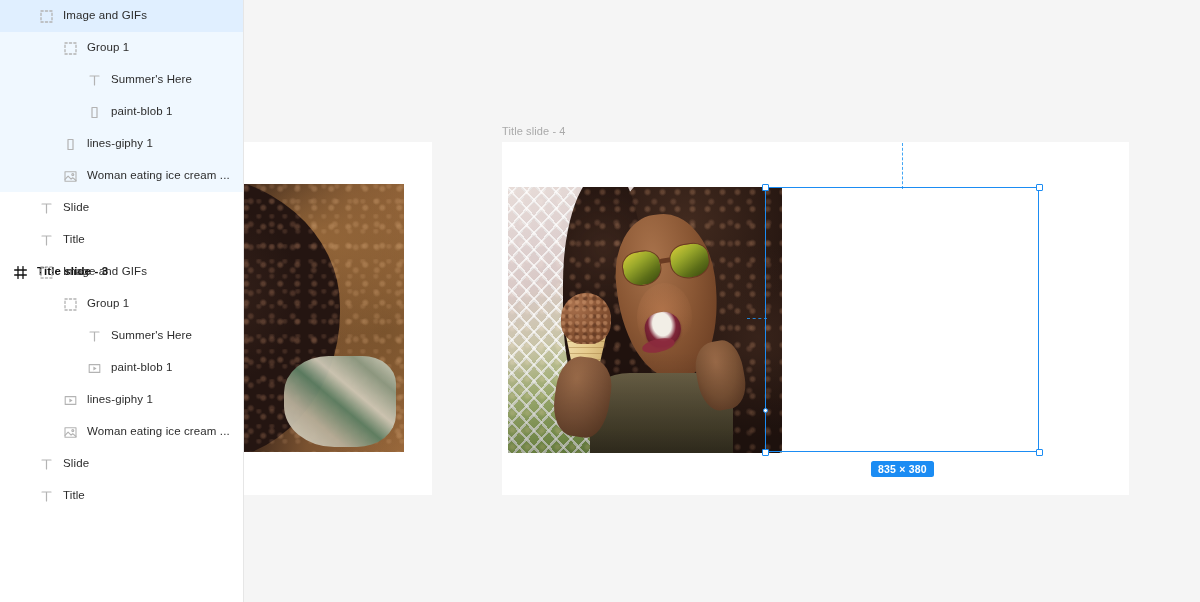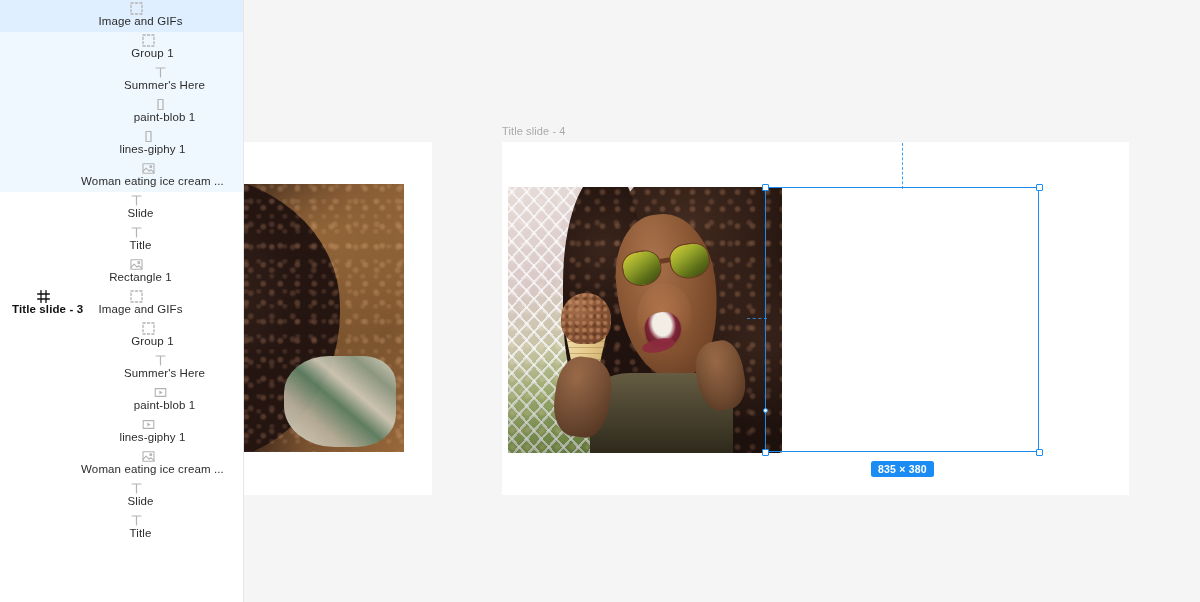--- a/index.html
+++ b/index.html
@@ -23,21 +23,20 @@
   .layer-row {
     position: relative;
     display: flex;
     align-items: center;
     height: 32px;
     padding-left: 12px;
     font-size: 11.5px;
     color: #2c2c2c;
     white-space: nowrap;
     user-select: none;
-    flex-direction: column;
   }
   .layer-row.sel-strong { background: #e0efff; }
   .layer-row.sel-soft   { background: #f0f8ff; }
   .layer-row.frame { font-weight: bold; color: #111; }
   .indent-0 { padding-left: 12px; }
   .indent-1 { padding-left: 38px; }
   .indent-2 { padding-left: 62px; }
   .indent-3 { padding-left: 86px; }
   .lyr-icon {
     width: 16px; height: 16px;
@@ -410,30 +409,20 @@
           </span>
           <span class="lyr-label">Slide</span>
         </div>
         <div class="layer-row indent-1">
           <span class="lyr-icon">
             <svg width="13" height="13" viewBox="0 0 13 13" stroke="currentColor" stroke-width="1.2" stroke-linecap="round" stroke-linejoin="round" fill="none">
               <path d="M2 2h9M6.5 2v9"></path>
             </svg>
           </span>
           <span class="lyr-label">Title</span>
-        </div>
-        <div class="layer-row indent-1">
-          <span class="lyr-icon">
-            <svg width="13" height="13" viewBox="0 0 13 13" stroke="currentColor" stroke-width="1.1" stroke-linecap="round" stroke-linejoin="round" fill="none">
-              <rect x="1" y="1.8" width="11" height="9.4"></rect>
-              <circle cx="8.8" cy="4.6" r="1"></circle>
-              <path d="M1 9.3l3.1-3.2 3 3.1 1.6-1.5 3.3 2.8"></path>
-            </svg>
-          </span>
-          <span class="lyr-label">Rectangle 1</span>
         </div>
         <div class="layer-row indent-0 frame">
           <span class="lyr-icon">
             <svg width="13" height="13" viewBox="0 0 13 13" stroke="currentColor" stroke-width="1.3" stroke-linecap="round" stroke-linejoin="round" fill="none">
               <path d="M4 0.6V12.4M9 0.6V12.4M0.6 4H12.4M0.6 9H12.4"></path>
             </svg>
           </span>
           <span class="lyr-label">Title slide - 3</span>
         </div>
         <div class="layer-row indent-1">

